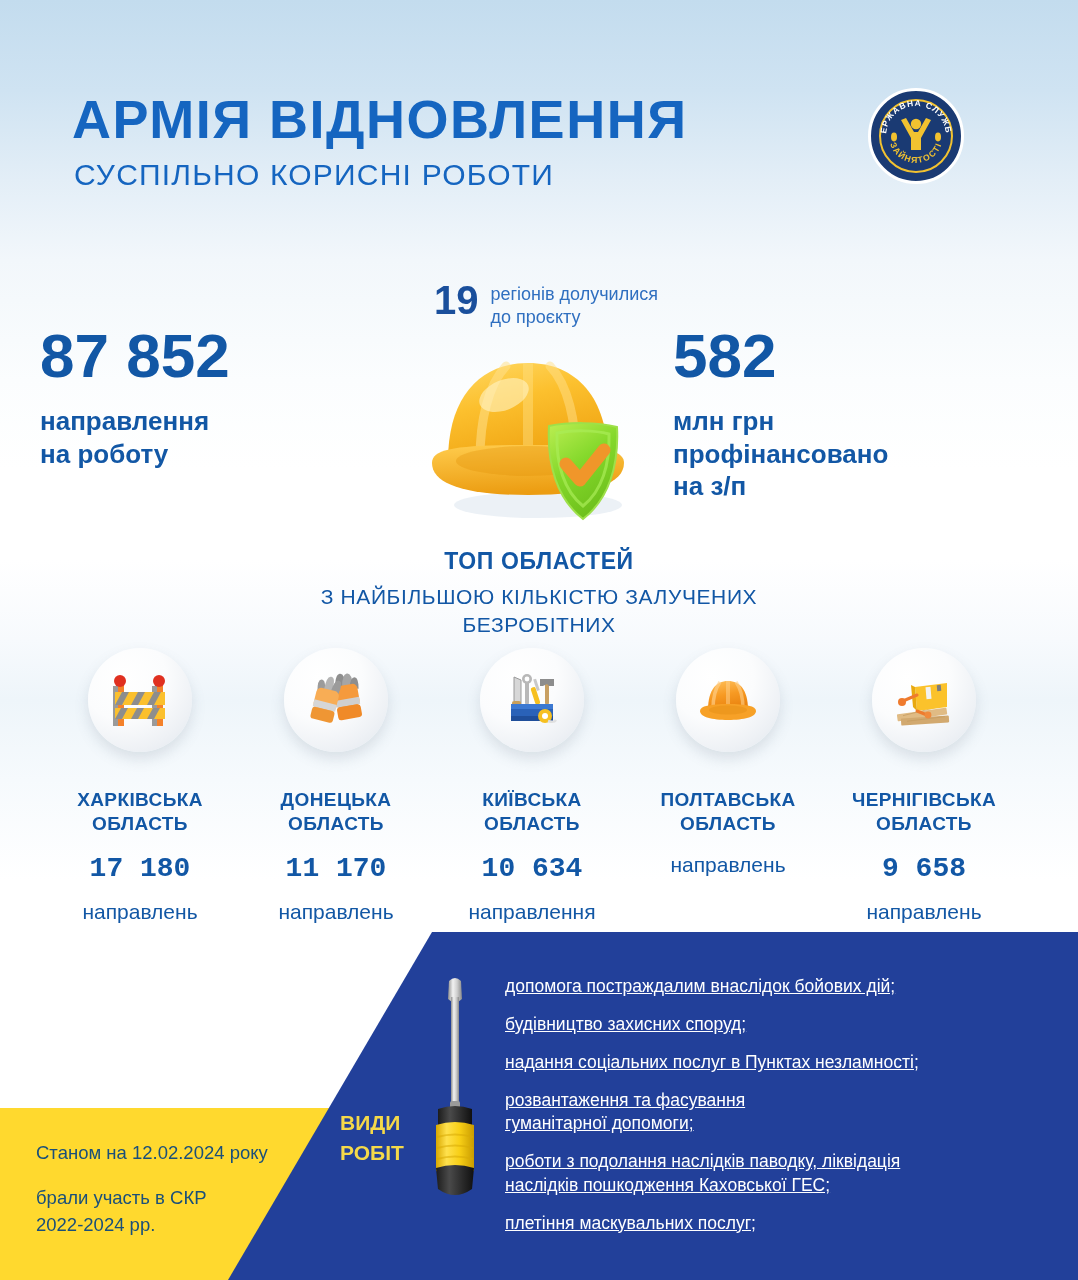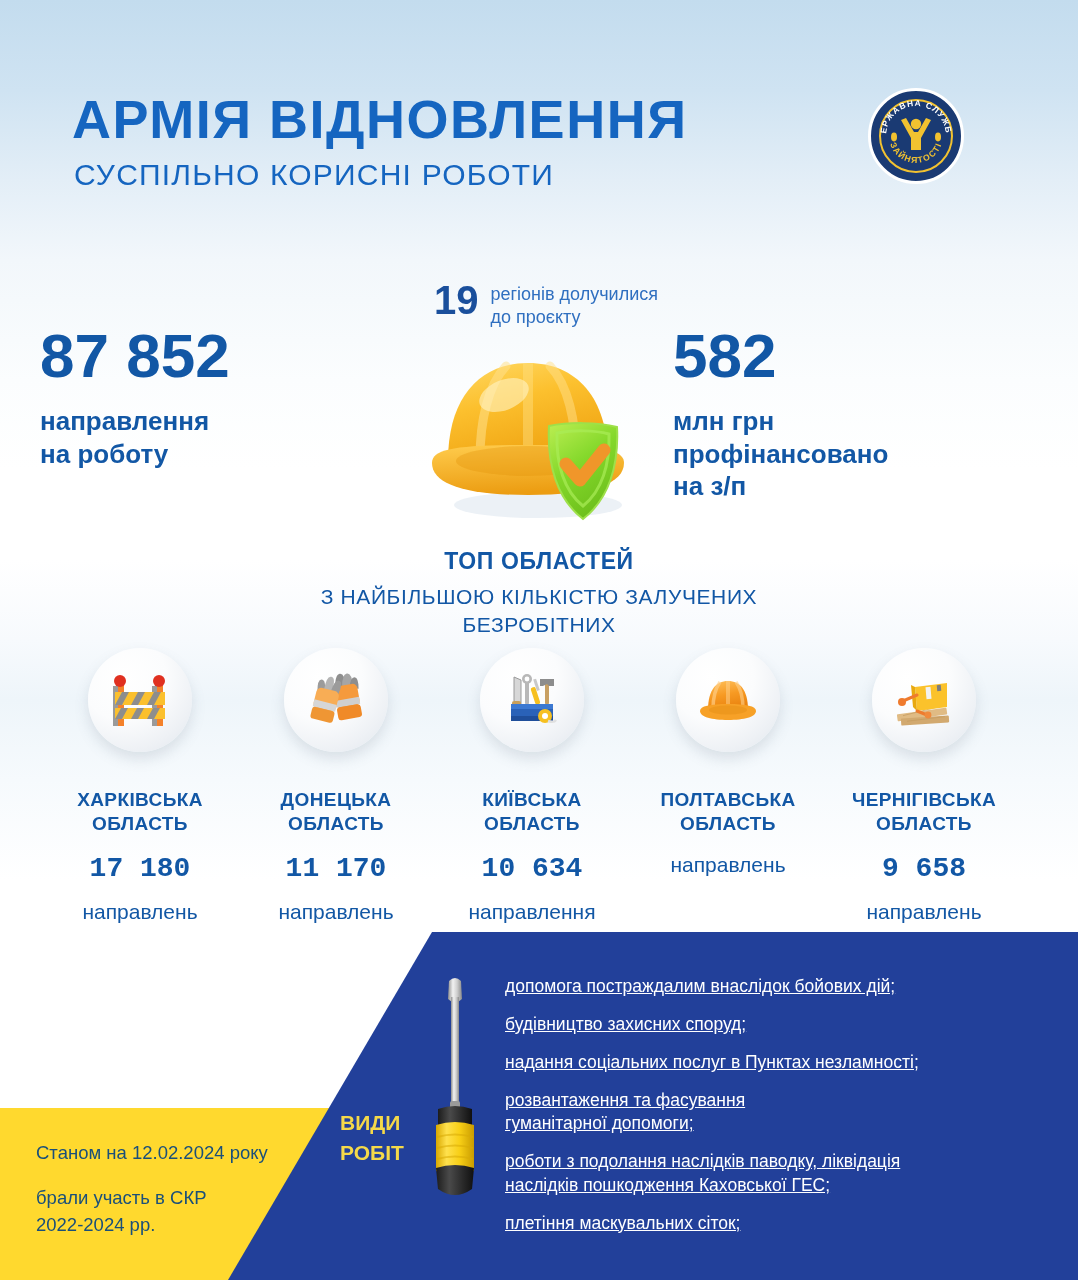--- a/index.html
+++ b/index.html
@@ -432,21 +432,21 @@
 РОБІТ</div>
 
   <div id="works-list">
     <div class="item">допомога постраждалим внаслідок бойових дій;</div>
     <div class="item">будівництво захисних споруд;</div>
     <div class="item">надання соціальних послуг в Пунктах незламності;</div>
     <div class="item">розвантаження та фасування
 гуманітарної допомоги;</div>
     <div class="item">роботи з подолання наслідків паводку, ліквідація
 наслідків пошкодження Каховської ГЕС;</div>
-    <div class="item">плетіння маскувальних сіток;</div>
+    <div class="item">плетіння маскувальних послуг;</div>
   </div>
 
   <div id="asof">
     <div class="l1">Станом на  12.02.2024 року</div>
     <div class="l2">брали участь в СКР
 2022-2024 рр.</div>
   </div>
 
 </div>
 

